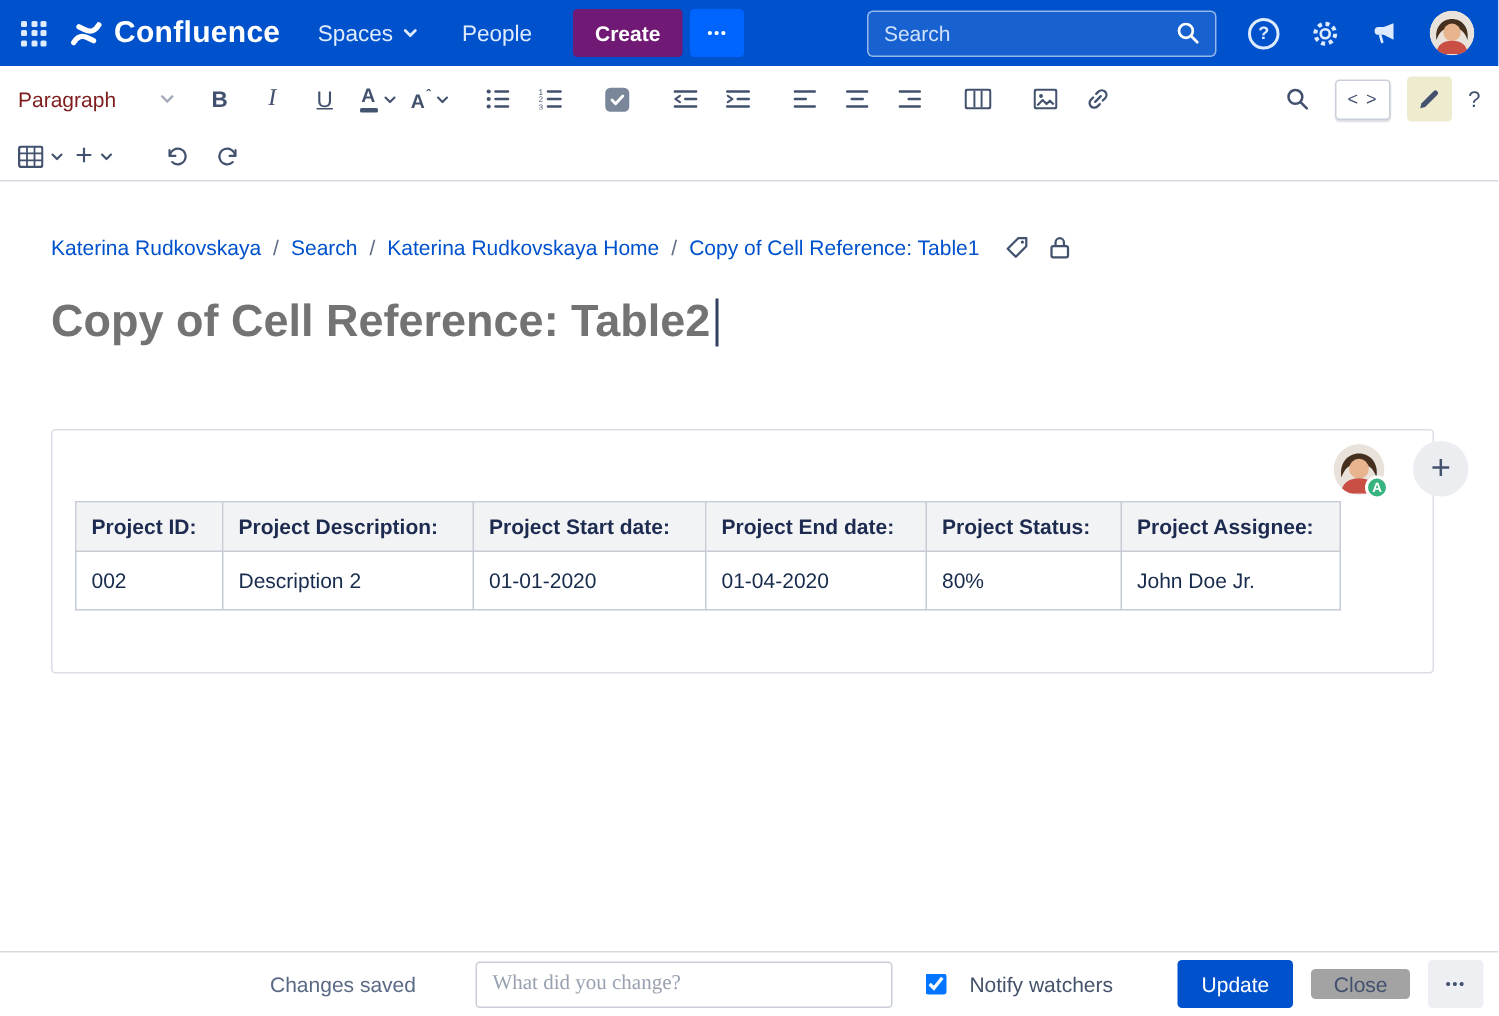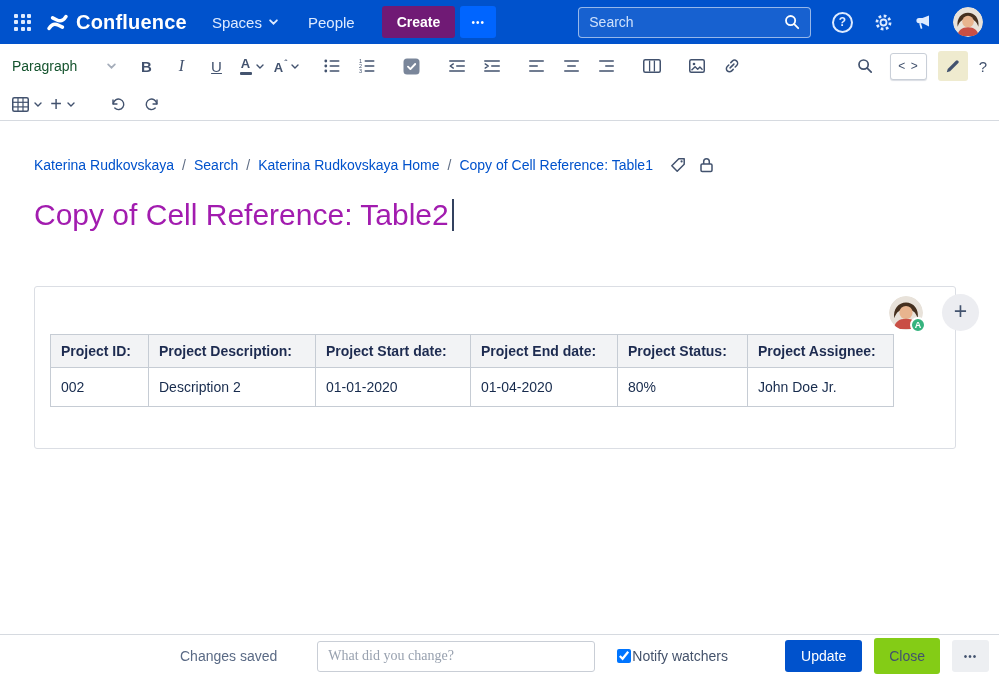--- a/index.html
+++ b/index.html
@@ -23,21 +23,21 @@
   .hmore-btn { margin-left:5px; height:32px; width:36px; background:#0065FF; color:#fff; border:none; border-radius:3px; font-size:10px; letter-spacing:1px; }
   .search-box { margin-left:82px; width:233px; height:31px; border:1px solid rgba(255,255,255,.55); background:rgba(255,255,255,.09); border-radius:4px; display:flex; align-items:center; padding:0 10px; gap:8px; }
   .search-box input { flex:1; background:transparent; border:none; outline:none; color:#fff; font-size:14px; min-width:0; }
   .search-box input::placeholder { color:#CFE1FB; }
   .top-icons { margin-left:auto; display:flex; align-items:center; gap:21px; }
   .help-circle { width:21px; height:21px; border:2px solid #DEEBFF; border-radius:50%; background:none; color:#DEEBFF; font-size:12px; font-weight:700; display:flex; align-items:center; justify-content:center; padding:0; }
   .avatar { width:30px; height:30px; border-radius:50%; overflow:hidden; display:block; border:none; padding:0; background:none; }
 
   
   .toolbar1 { height:44px; display:flex; align-items:center; padding:0 12px; color:#42526E; background:#fff; }
-  .para-select { display:flex; align-items:center; justify-content:space-between; width:104px; background:none; border:none; color:#14532d; font-size:14px; }
+  .para-select { display:flex; align-items:center; justify-content:space-between; width:104px; background:none; border:none; color:#7f1d1d; font-size:14px; }
   .g { margin-left:16px; display:flex; align-items:center; gap:6px; }
   .tb-btn { min-width:29px; height:30px; background:none; border:none; border-radius:3px; display:flex; align-items:center; justify-content:center; color:#42526E; }
   .fmt-b { font-weight:700; font-size:15px; }
   .fmt-i { font-style:italic; font-family:"Liberation Serif", serif; font-size:16px; }
   .fmt-u { text-decoration:underline; font-size:15px; }
   .a-stack { display:flex; flex-direction:column; align-items:center; line-height:1; }
   .a-stack .a { font-size:13px; font-weight:600; }
   .a-stack .strip { width:12px; height:3px; background:#44546F; margin-top:2px; border-radius:1px; }
   .sup-mark { font-size:9px; vertical-align:6px; margin-left:1px; }
   .right-tools { margin-left:auto; display:flex; align-items:center; gap:11px; }
@@ -54,43 +54,43 @@
   .breadcrumb a { color:#0052CC; text-decoration:none; cursor:pointer; }
   .bc-icons { display:flex; align-items:center; gap:13px; margin-left:9px; }
   .bc-icons button { background:none; border:none; display:flex; align-items:center; padding:0; }
 
   .page-actions { position:absolute; top:137px; right:20px; display:flex; align-items:center; gap:19px; }
   .presence-avatar { position:relative; width:34px; height:34px; cursor:pointer; }
   .presence-avatar svg { width:34px; height:34px; border-radius:50%; display:block; }
   .presence-badge { position:absolute; right:-3px; bottom:-3px; width:16px; height:16px; background:#36B37E; border:2px solid #fff; border-radius:50%; color:#fff; font-size:9px; font-weight:700; display:flex; align-items:center; justify-content:center; }
   .invite-btn { width:37px; height:37px; border-radius:50%; border:none; background:#ECEDF1; color:#44546F; font-size:23px; font-weight:300; display:flex; align-items:center; justify-content:center; line-height:1; padding-bottom:2px; }
 
-  .page-title { margin:25px 0 0 34px; font-size:30px; font-weight:400; color:#a21caf; display:flex; align-items:center; }
+  .page-title { margin:25px 0 0 34px; font-size:30px; font-weight:700; color:#737373; display:flex; align-items:center; }
   .caret { width:2px; height:32px; background:#33415F; margin-left:3px; }
 
   .macro { margin:54px 0 0 34px; width:922px; border:1px solid #DBDEE4; border-radius:3px; background:#fff; }
   .macro-header { height:28px; background:#F4F5F7; border-bottom:1px solid #E5E7EB; border-radius:3px 3px 0 0; display:flex; align-items:center; gap:8px; padding:0 9px; cursor:pointer; }
   .macro-name { font-size:13px; color:#42526E; }
   .macro-params { font-size:13px; color:#9AA3B0; letter-spacing:.5px; }
   .macro-body { padding:47px 15px 41px; }
 
   table.project { border-collapse:collapse; table-layout:fixed; width:843px; font-size:14px; color:#172B4D; }
   table.project th, table.project td { border:1px solid #C6CCD4; text-align:left; overflow:hidden; }
   table.project th { background:#F2F3F5; font-weight:700; padding:8px 10px; color:#1D2B50; }
   table.project td { padding:11px 10px; background:#fff; }
 
   
   .footer { position:absolute; left:0; bottom:0; width:100%; height:43px; border-top:1px solid #D6DAE0; background:#fff; display:flex; align-items:center; padding-right:10px; }
   .status { margin-left:180px; font-size:14px; color:#5A6A85; }
   .comment-input { margin-left:40px; width:278px; height:31px; border:1px solid #C9CED6; border-radius:3px; padding:0 10px; font-size:14px; color:#172B4D; font-family:Liberation Serif, serif; outline:none; }
   .comment-input::placeholder { color:#98A1AF; }
-  .notify { margin-left:22px; display:flex; align-items:center; gap:1px; font-size:14px; color:#44526B; }
+  .notify { margin-left:22px; display:flex; align-items:center; gap:15px; font-size:14px; color:#44526B; }
   .notify input { width:14px; height:14px; cursor:pointer; }
   .update-btn { margin-left:auto; height:32px; background:#0052CC; color:#fff; border:none; border-radius:3px; padding:0 16px; font-size:14px; font-weight:500; }
-  .close-btn { margin-left:12px; height:36px; background:#84cc16; color:#42526E; border:none; border-radius:3px; padding:0 15px; font-size:14px; }
+  .close-btn { margin-left:12px; height:20px; background:#a3a3a3; color:#42526E; border:none; border-radius:3px; padding:0 15px; font-size:14px; }
   .fmore-btn { margin-left:12px; height:32px; width:37px; background:#EDEFF2; color:#42526E; border:none; border-radius:3px; font-size:10px; letter-spacing:1px; }
 </style>
 </head>
 <body>
 
 <header class="topbar">
   <button class="icon-btn">
     <span class="apps-grid">
         <i></i>
         <i></i>

